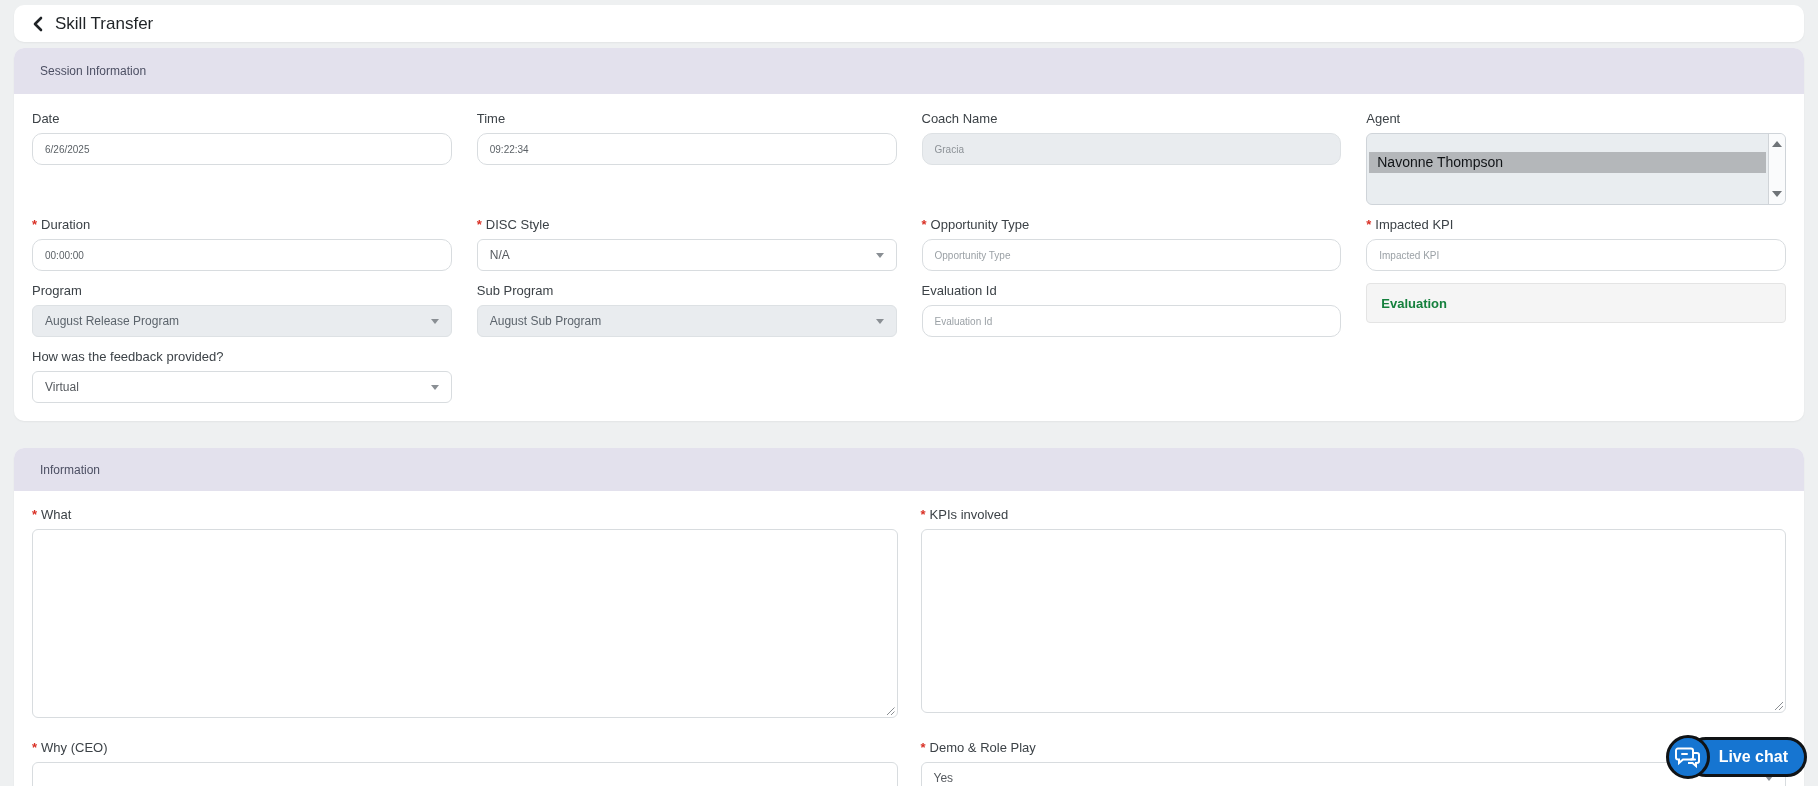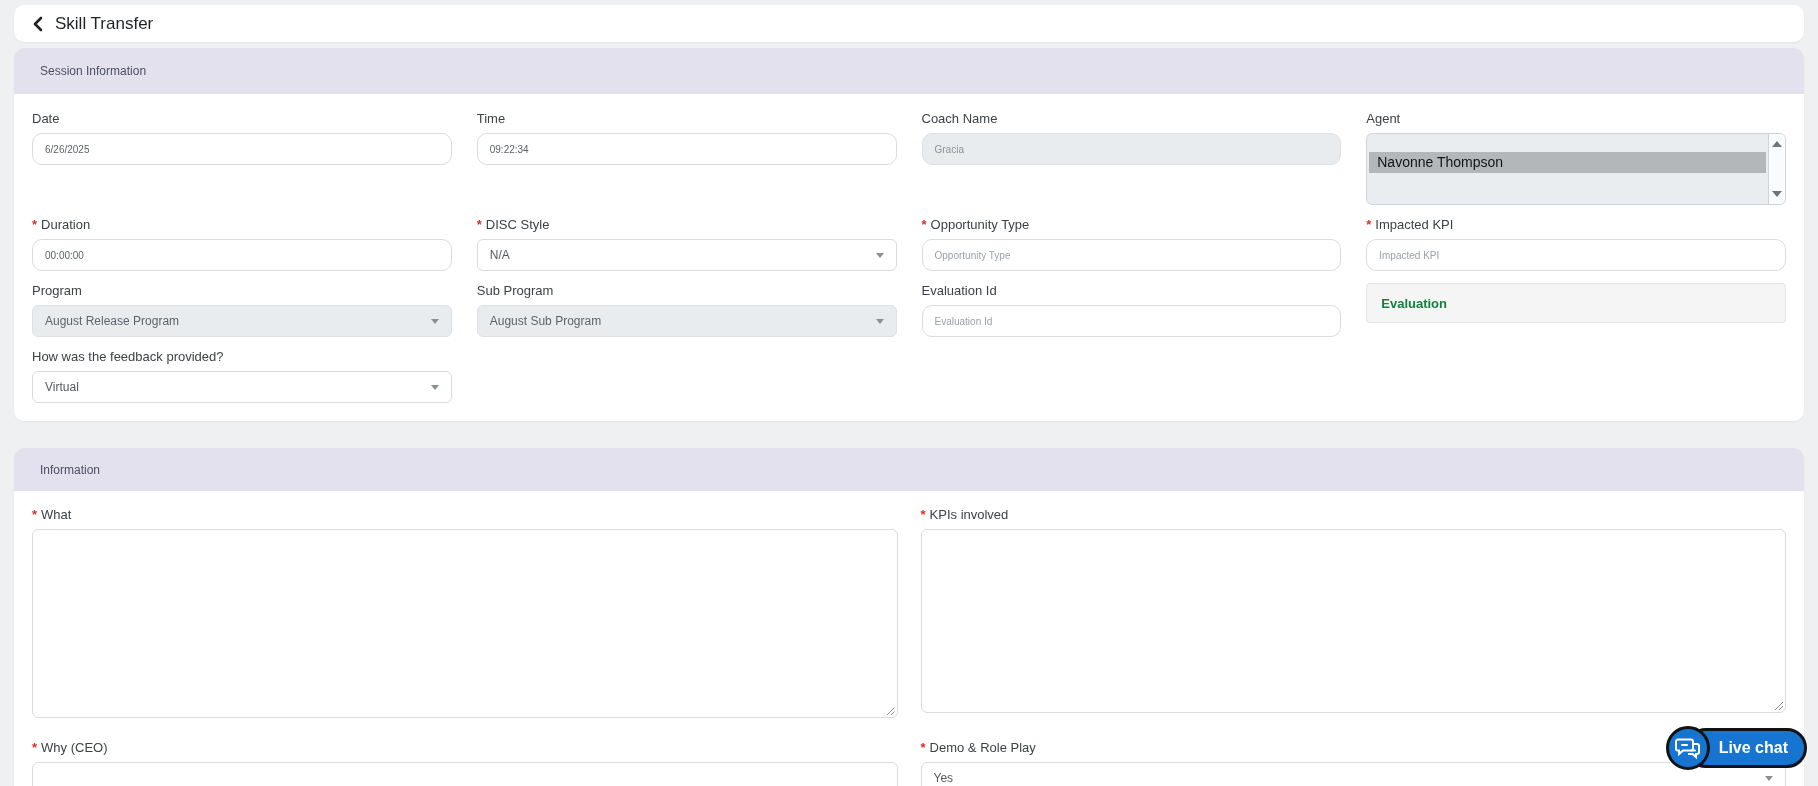--- a/index.html
+++ b/index.html
@@ -215,21 +215,21 @@
     width:10px; height:10px;
     background:repeating-linear-gradient(135deg, transparent 0 2px, #8b8f93 2px 3px);
     clip-path:polygon(100% 0, 100% 100%, 0 100%);
     pointer-events:none;
   }
 
   
   .livechat {
     position:absolute;
     right:11px;
-    bottom:16px;
+    bottom:7px;
     display:flex;
     align-items:center;
     cursor:pointer;
     z-index:50;
   }
   .lc-pill {
     background:#1675d1;
     border:3px solid #101316;
     border-radius:21px;
     height:40px;

